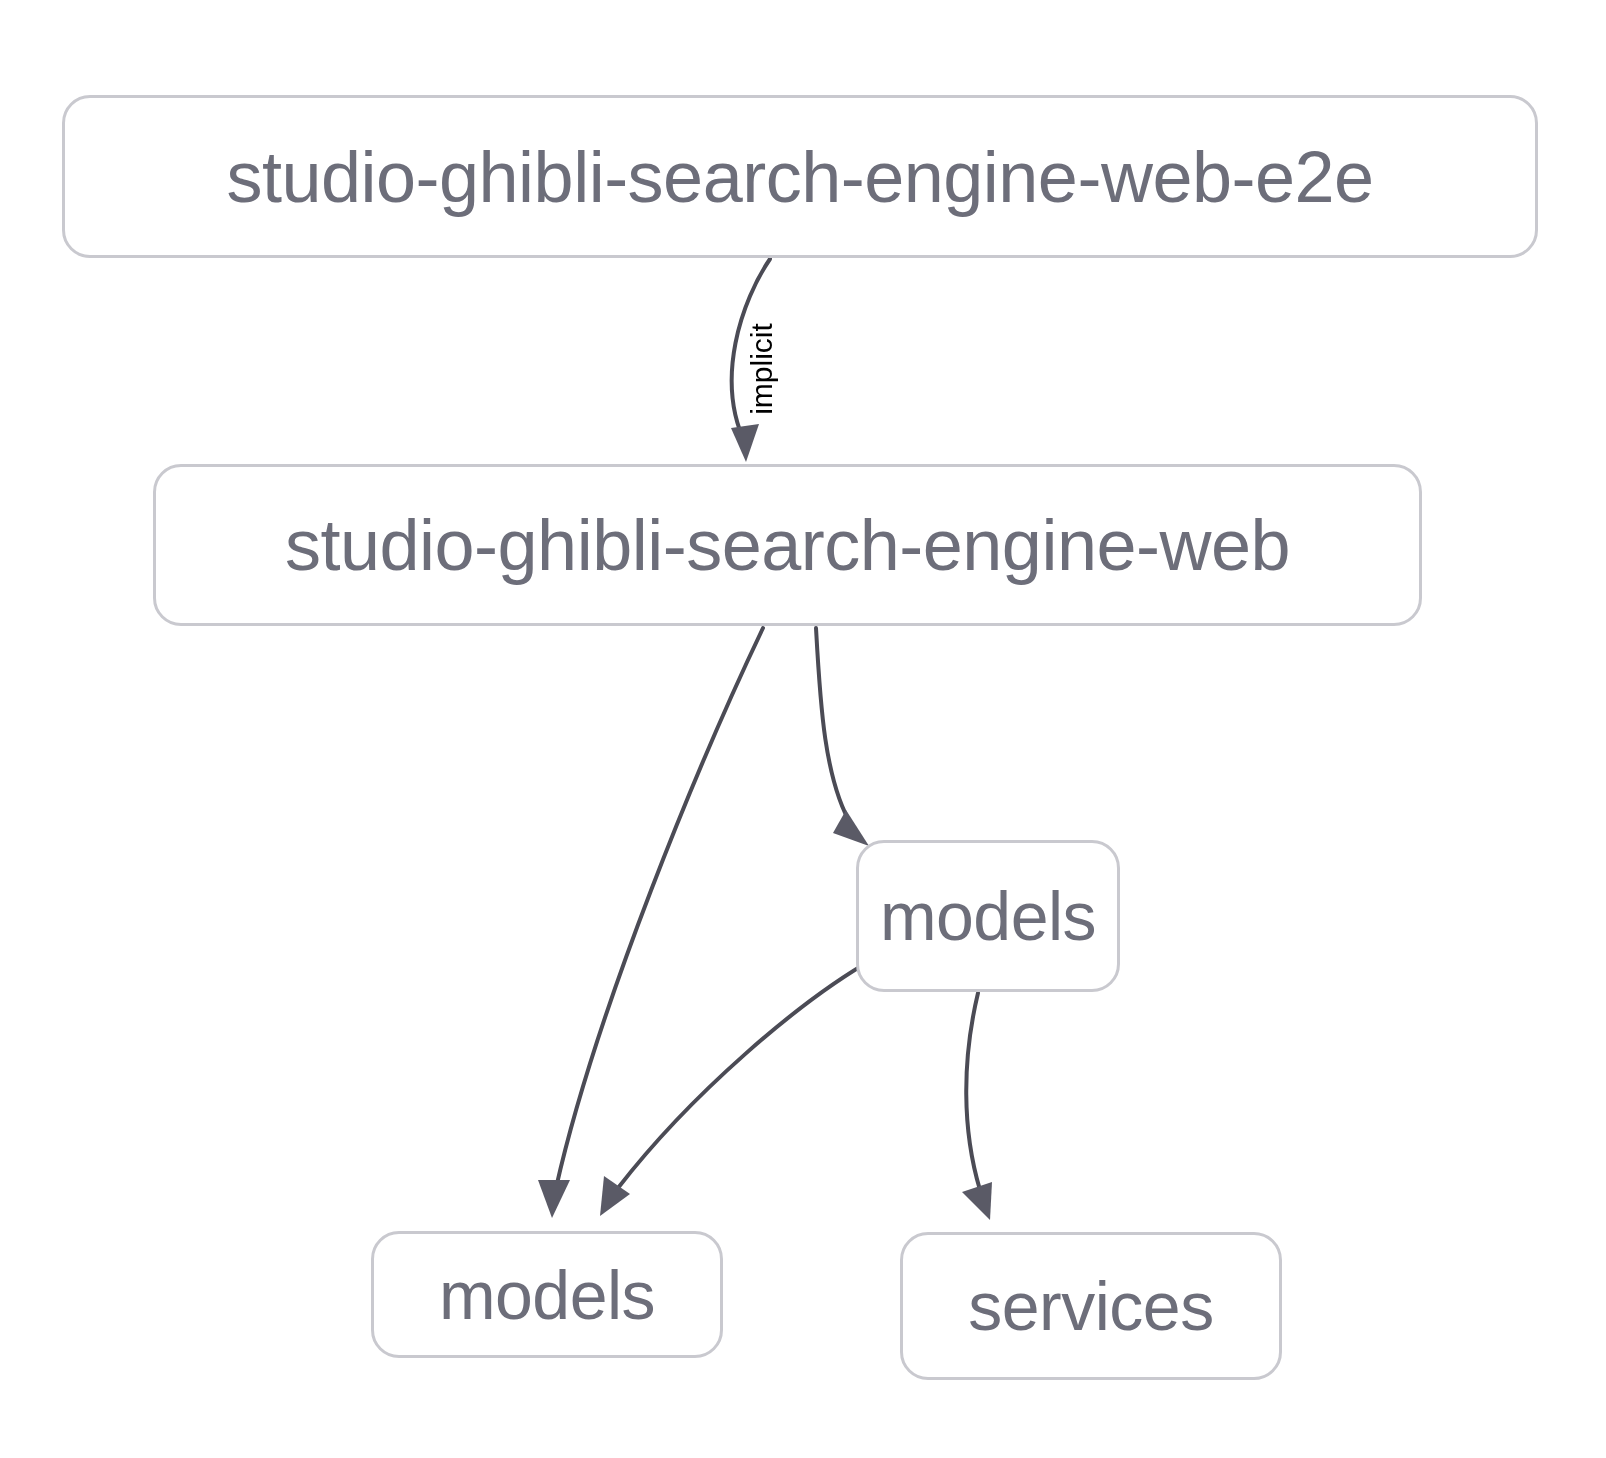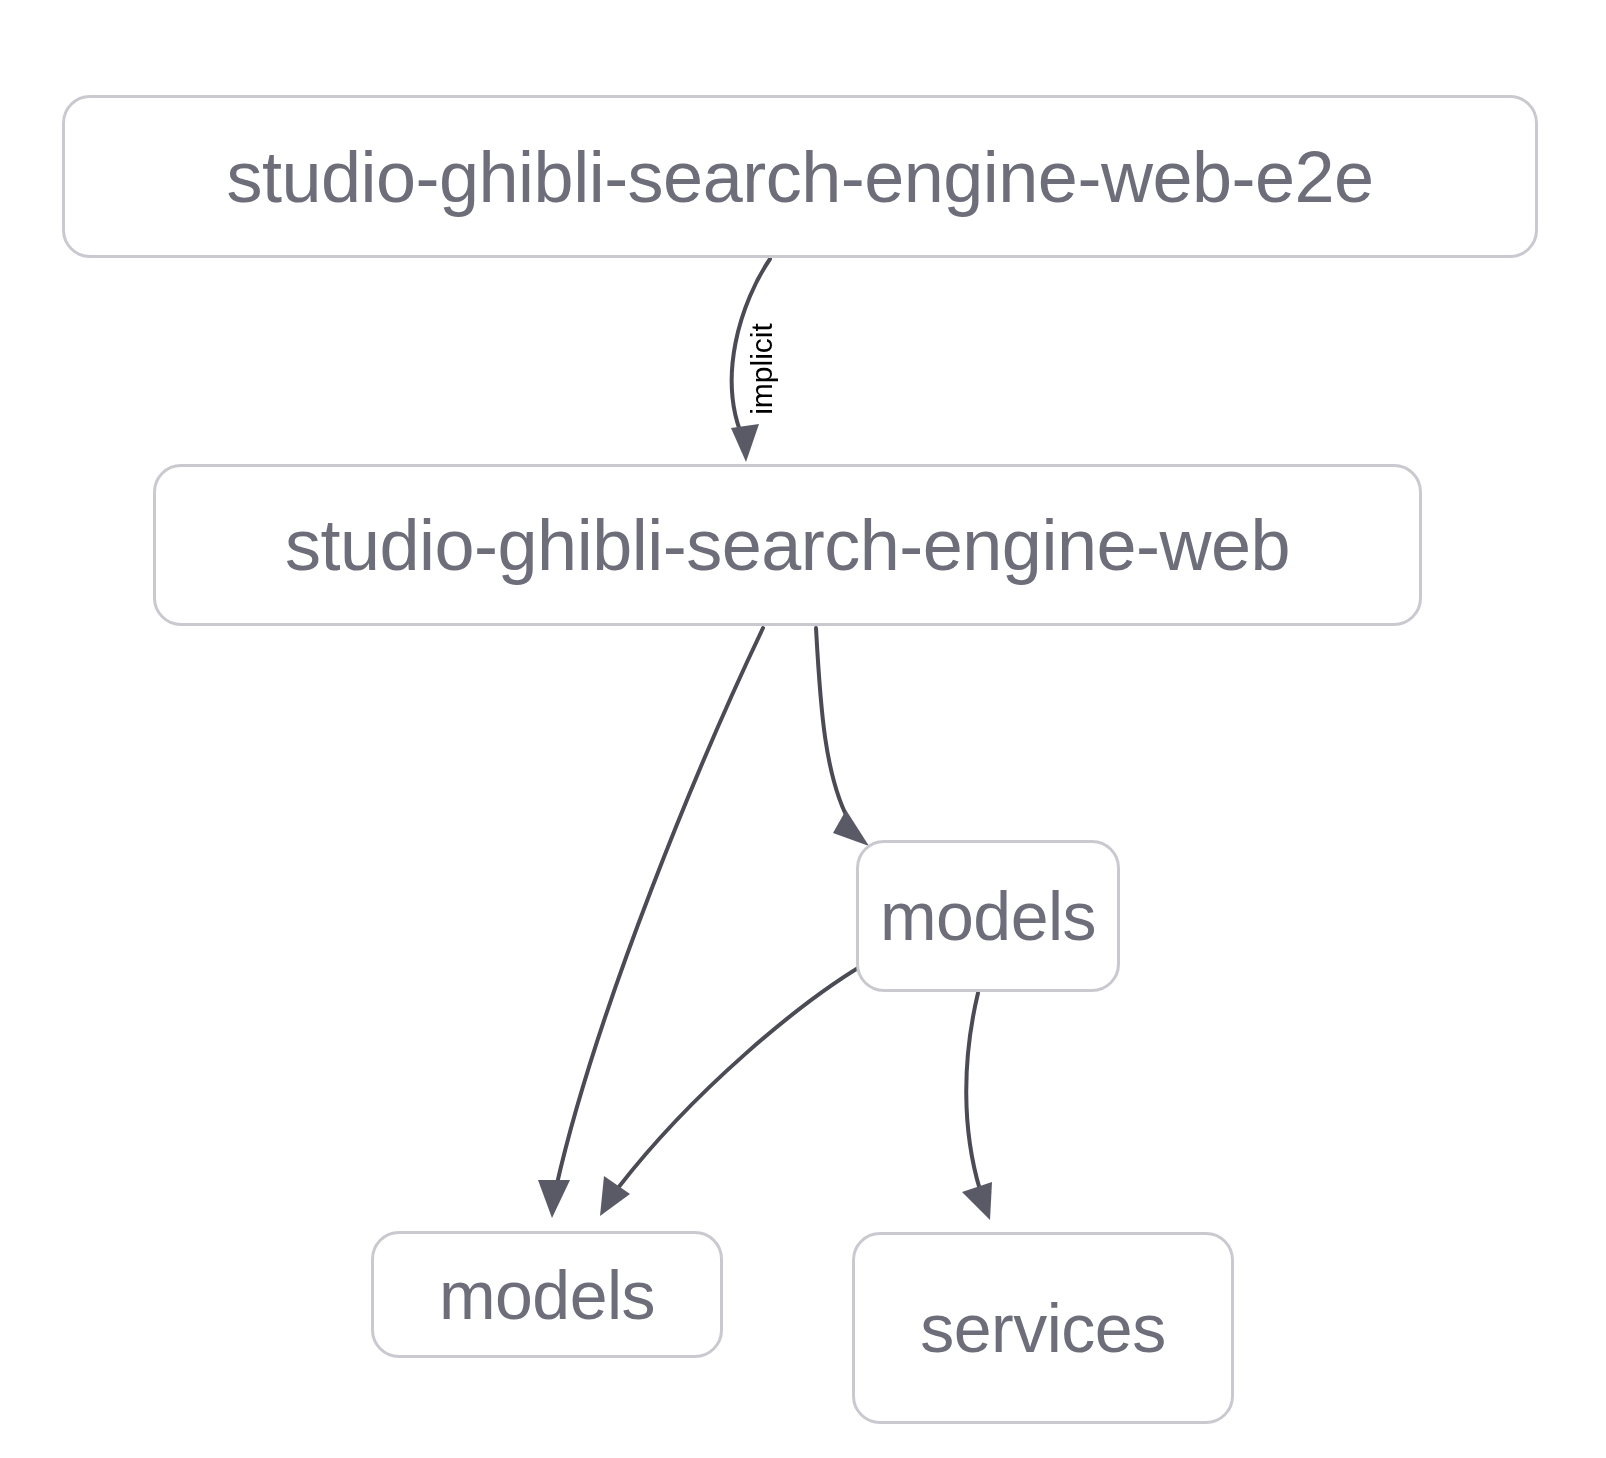--- a/index.html
+++ b/index.html
@@ -96,21 +96,21 @@
       </div>
       <div class="node node-large" style="left: 153px; top: 464px; width: 1269px; height: 162px; border-color: rgb(201, 201, 207); color: rgb(109, 110, 122);">
         <span class="node-label">studio-ghibli-search-engine-web</span>
       </div>
       <div class="node node-small" style="left: 856px; top: 840px; width: 264px; height: 152px; border-color: rgb(201, 201, 207); color: rgb(109, 110, 122);">
         <span class="node-label">models</span>
       </div>
       <div class="node node-small" style="left: 371px; top: 1231px; width: 352px; height: 127px; border-color: rgb(201, 201, 207); color: rgb(109, 110, 122);">
         <span class="node-label">models</span>
       </div>
-      <div class="node node-small" style="left: 852px; top: 1232px; width: 382px; height: 192px; border-color: rgb(201, 201, 207); color: rgb(109, 110, 122);">
+      <div class="node node-small" style="left: 900px; top: 1232px; width: 382px; height: 148px; border-color: rgb(201, 201, 207); color: rgb(109, 110, 122);">
         <span class="node-label">services</span>
       </div>
     </div>
   <div id="edge-labels-layer">
       <div class="edge-label" style="left: 716px; top: 352px; color: rgb(0, 0, 0); transform: rotate(-90deg);">implicit</div>
     </div>
 
 </div>
 
 </body></html>

